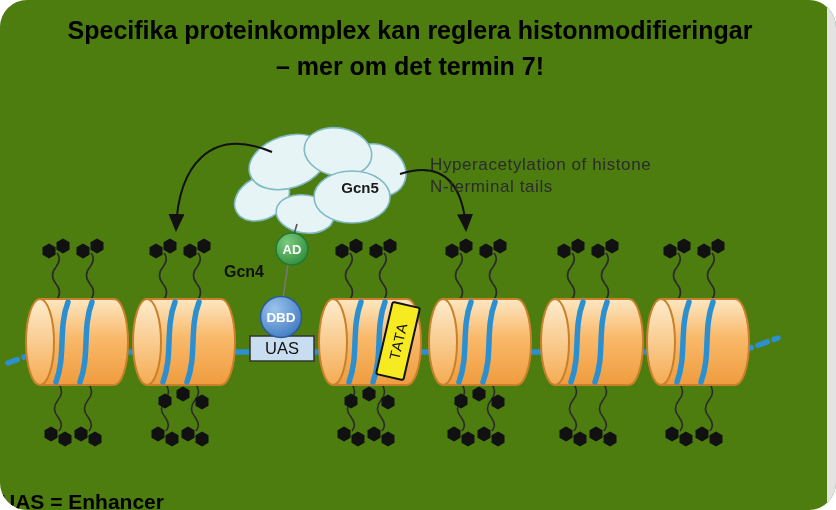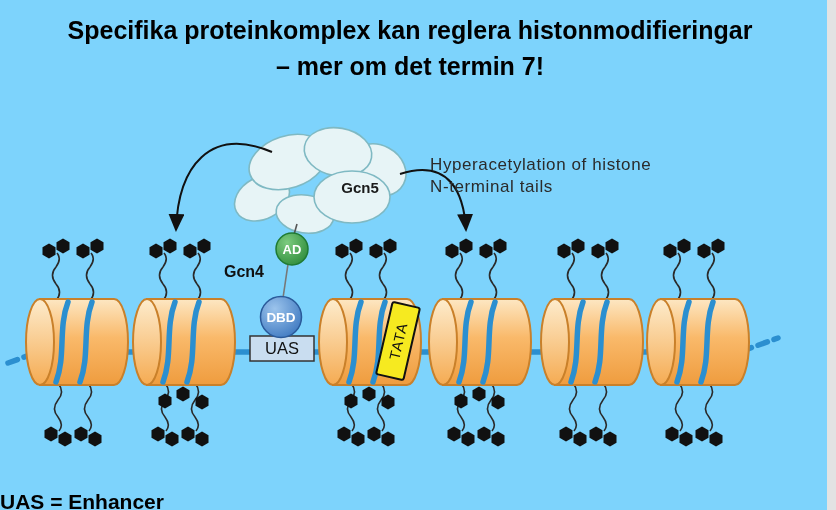--- a/index.html
+++ b/index.html
@@ -1,17 +1,17 @@
 <!DOCTYPE html>
 <html><head>
 <meta charset="utf-8">
 <style>
   html,body{margin:0;padding:0;background:#fff;}
-  .slide{position:relative;width:836px;height:510px;background:#7dd3fc;overflow:hidden;
-         font-family:"Liberation Sans",sans-serif;}
+  .slide{position:relative;width:836px;height:510px;background:#4d7c0f;overflow:hidden;
+         font-family:"Liberation Sans",sans-serif;border-radius:27px;}
   .edge-strip{position:absolute;right:0;top:0;width:9px;height:510px;background:#e3e3e3;}
   .title{position:absolute;top:12px;left:0;width:820px;text-align:center;
          font-size:25px;font-weight:600;color:#000;line-height:1.45;}
   .caption{position:absolute;top:490px;left:0;width:670px;text-align:left;
            font-size:21px;font-weight:600;color:#000;}
   svg{position:absolute;left:0;top:0;}
   text{font-family:"Liberation Sans",sans-serif;}
 </style>
 </head>
 <body>

